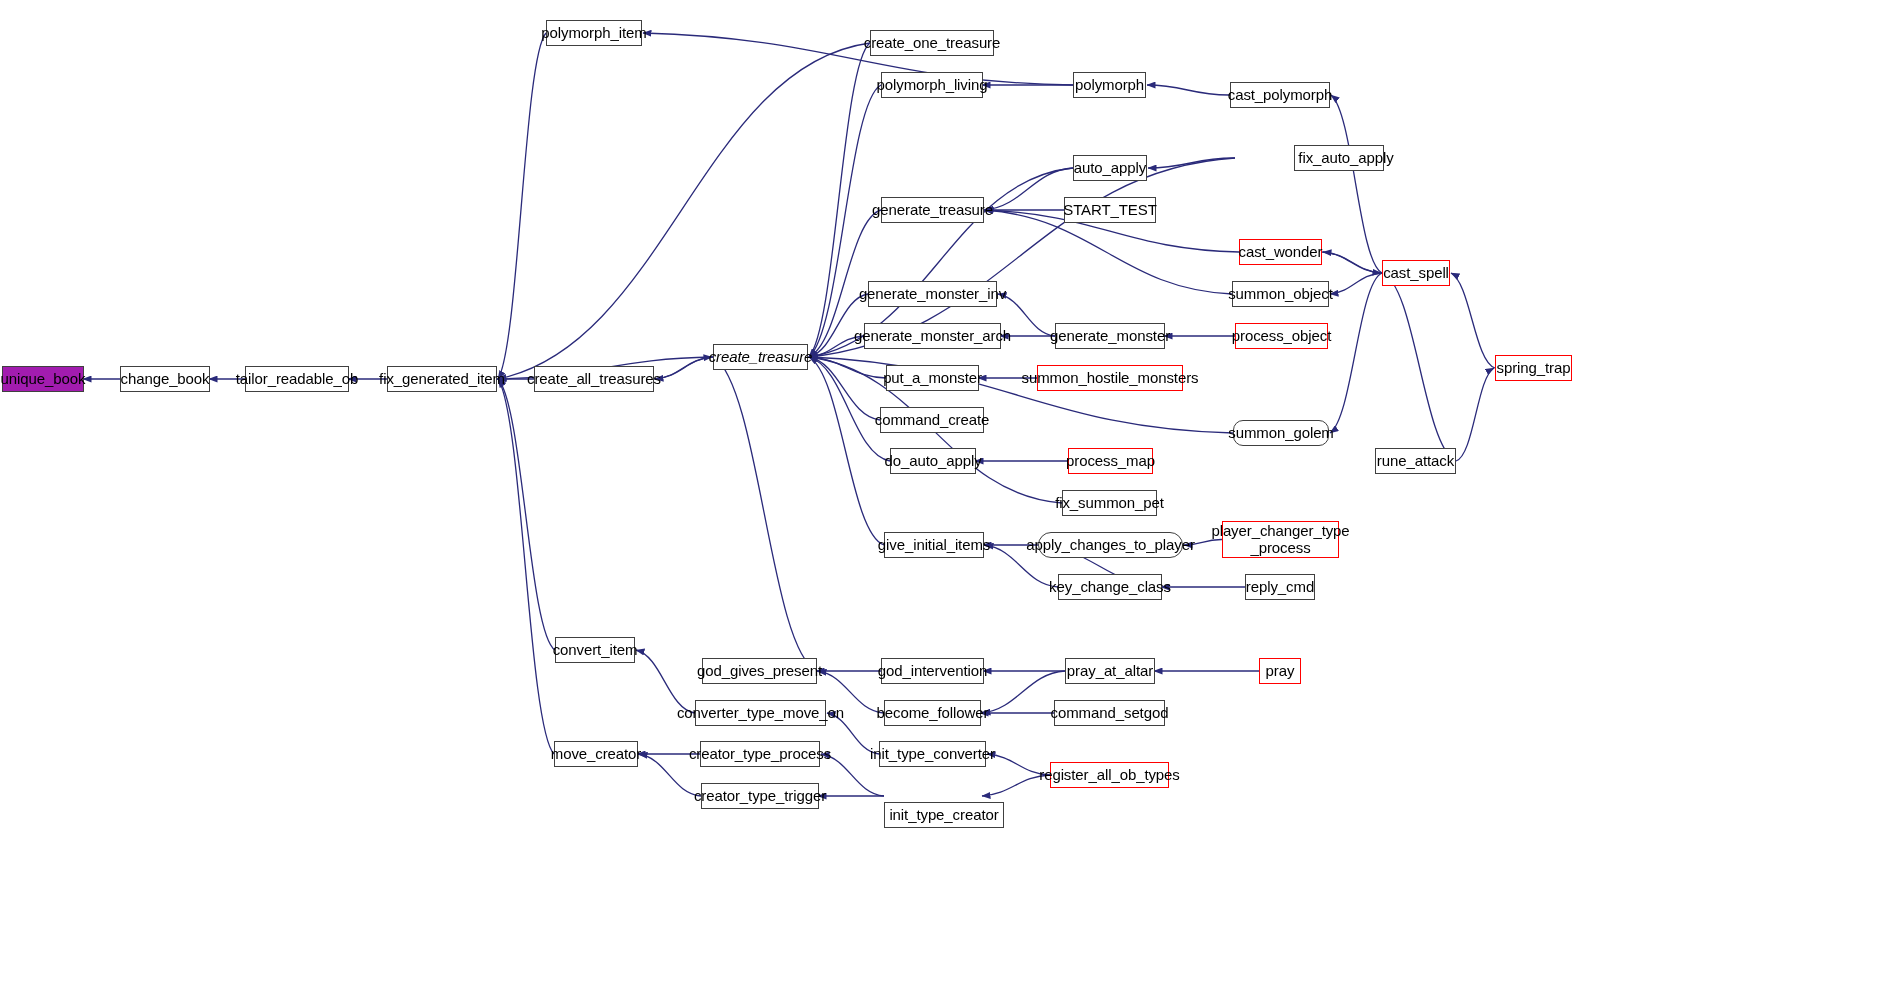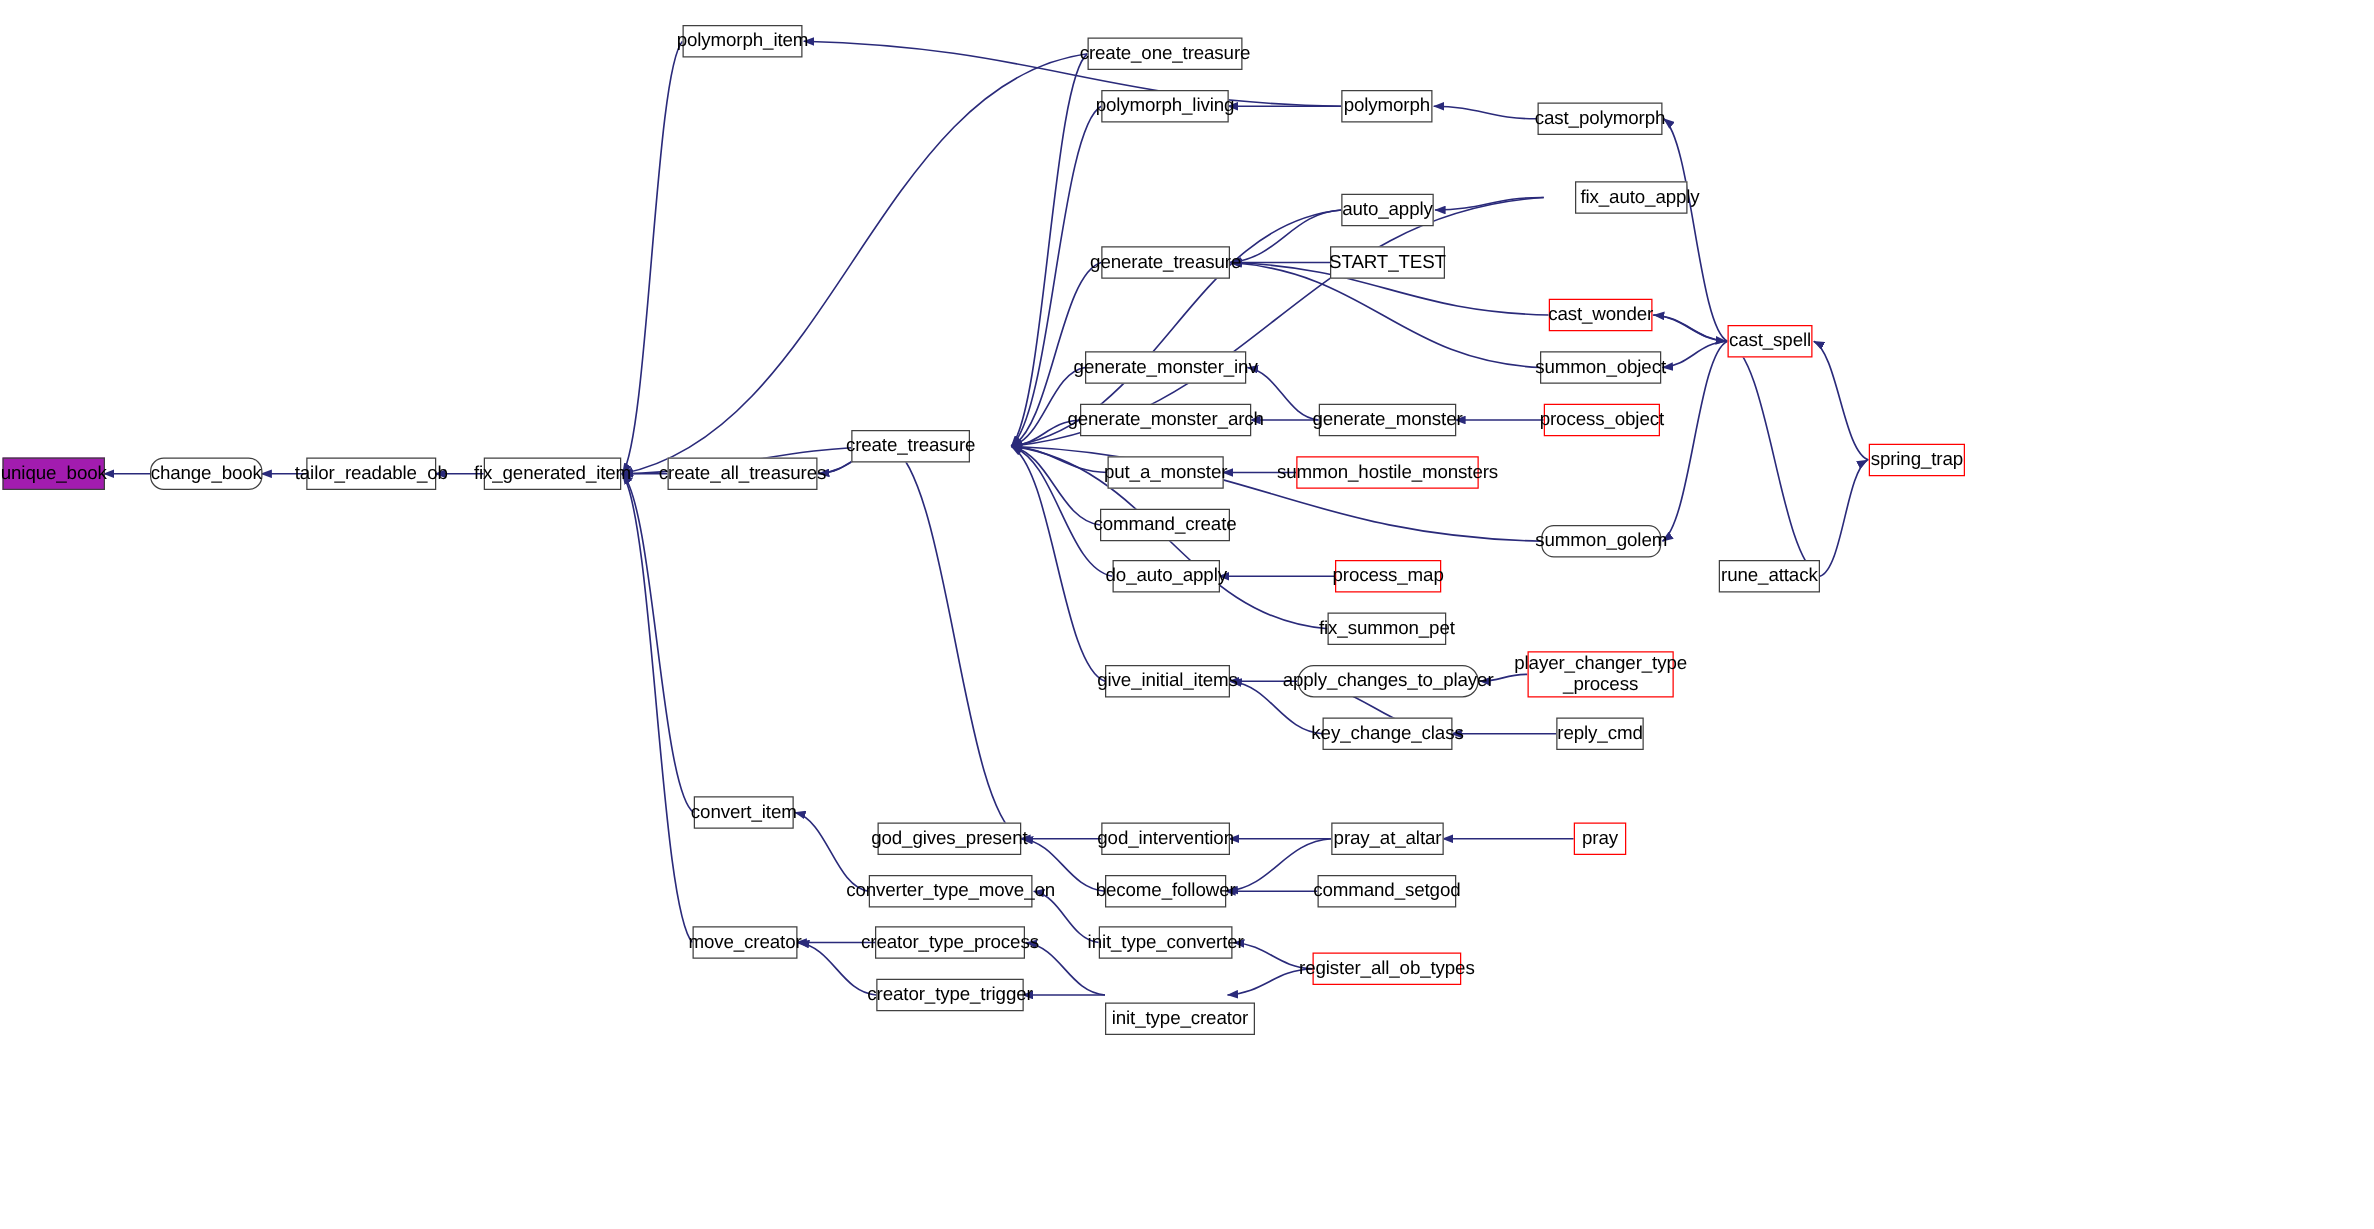--- a/index.html
+++ b/index.html
@@ -118,31 +118,31 @@
         <path d="M 701 796 C 672.65 793.396, 666.35 758.2, 639 754" fill="none" stroke="#2a2a7a" stroke-width="1.3" marker-end="url(#arrowhead)"></path>
         <path d="M 554 754 C 528.35 727.5, 522.65 416.5, 498 379" fill="none" stroke="#2a2a7a" stroke-width="1.3" marker-end="url(#arrowhead)"></path>
         <path d="M 879 754 C 855.15 751.458, 849.85 717.1, 827 713" fill="none" stroke="#2a2a7a" stroke-width="1.3" marker-end="url(#arrowhead)"></path>
         <path d="M 884 796 C 855.2 793.396, 848.8 758.2, 821 754" fill="none" stroke="#2a2a7a" stroke-width="1.3" marker-end="url(#arrowhead)"></path>
         <path d="M 884 796 L 818 796" fill="none" stroke="#2a2a7a" stroke-width="1.3" marker-end="url(#arrowhead)"></path>
         <path d="M 1050 775 C 1021.2 773.698, 1014.8 756.1, 987 754" fill="none" stroke="#2a2a7a" stroke-width="1.3" marker-end="url(#arrowhead)"></path>
         <path d="M 1050 775 C 1018.95 776.302, 1012.05 793.9, 982 796" fill="none" stroke="#2a2a7a" stroke-width="1.3" marker-end="url(#arrowhead)"></path>
       </g>
   </svg>
 <div class="node current" style="left: 2px; top: 366px; width: 82px; height: 26px;">unique_book</div>
-    <div class="node" style="left: 120px; top: 366px; width: 90px; height: 26px; border-radius: 11px;">change_book</div>
+    <div class="node" style="left: 120px; top: 366px; width: 90px; height: 26px;">change_book</div>
     <div class="node" style="left: 245px; top: 366px; width: 104px; height: 26px;">tailor_readable_ob</div>
     <div class="node" style="left: 387px; top: 366px; width: 110px; height: 26px;">fix_generated_item</div>
     <div class="node" style="left: 534px; top: 366px; width: 120px; height: 26px;">create_all_treasures</div>
-    <div class="node" style="left: 681px; top: 344px; width: 95px; height: 26px;">create_treasure</div>
+    <div class="node" style="left: 713px; top: 344px; width: 95px; height: 26px; font-style: italic;">create_treasure</div>
     <div class="node" style="left: 546px; top: 20px; width: 96px; height: 26px;">polymorph_item</div>
     <div class="node" style="left: 870px; top: 30px; width: 124px; height: 26px;">create_one_treasure</div>
     <div class="node" style="left: 881px; top: 72px; width: 102px; height: 26px;">polymorph_living</div>
     <div class="node" style="left: 1073px; top: 72px; width: 73px; height: 26px;">polymorph</div>
     <div class="node" style="left: 1230px; top: 82px; width: 100px; height: 26px;">cast_polymorph</div>
-    <div class="node" style="left: 1260px; top: 145px; width: 90px; height: 26px; padding-left: 14px;">fix_auto_apply</div>
+    <div class="node" style="left: 1294px; top: 145px; width: 90px; height: 26px; padding-left: 14px;">fix_auto_apply</div>
     <div class="node" style="left: 1073px; top: 155px; width: 74px; height: 26px; text-align: center;">auto_apply</div>
     <div class="node" style="left: 881px; top: 197px; width: 103px; height: 26px;">generate_treasure</div>
     <div class="node" style="left: 1064px; top: 197px; width: 92px; height: 26px;">START_TEST</div>
     <div class="node red" style="left: 1239px; top: 239px; width: 83px; height: 26px; text-align: right;">cast_wonder</div>
     <div class="node red" style="left: 1382px; top: 260px; width: 68px; height: 26px;">cast_spell</div>
     <div class="node" style="left: 1232px; top: 281px; width: 97px; height: 26px;">summon_object</div>
     <div class="node" style="left: 868px; top: 281px; width: 129px; height: 26px;">generate_monster_inv</div>
     <div class="node" style="left: 864px; top: 323px; width: 137px; height: 26px;">generate_monster_arch</div>
     <div class="node" style="left: 1055px; top: 323px; width: 110px; height: 26px;">generate_monster</div>
     <div class="node red" style="left: 1235px; top: 323px; width: 93px; height: 26px;">process_object</div>

